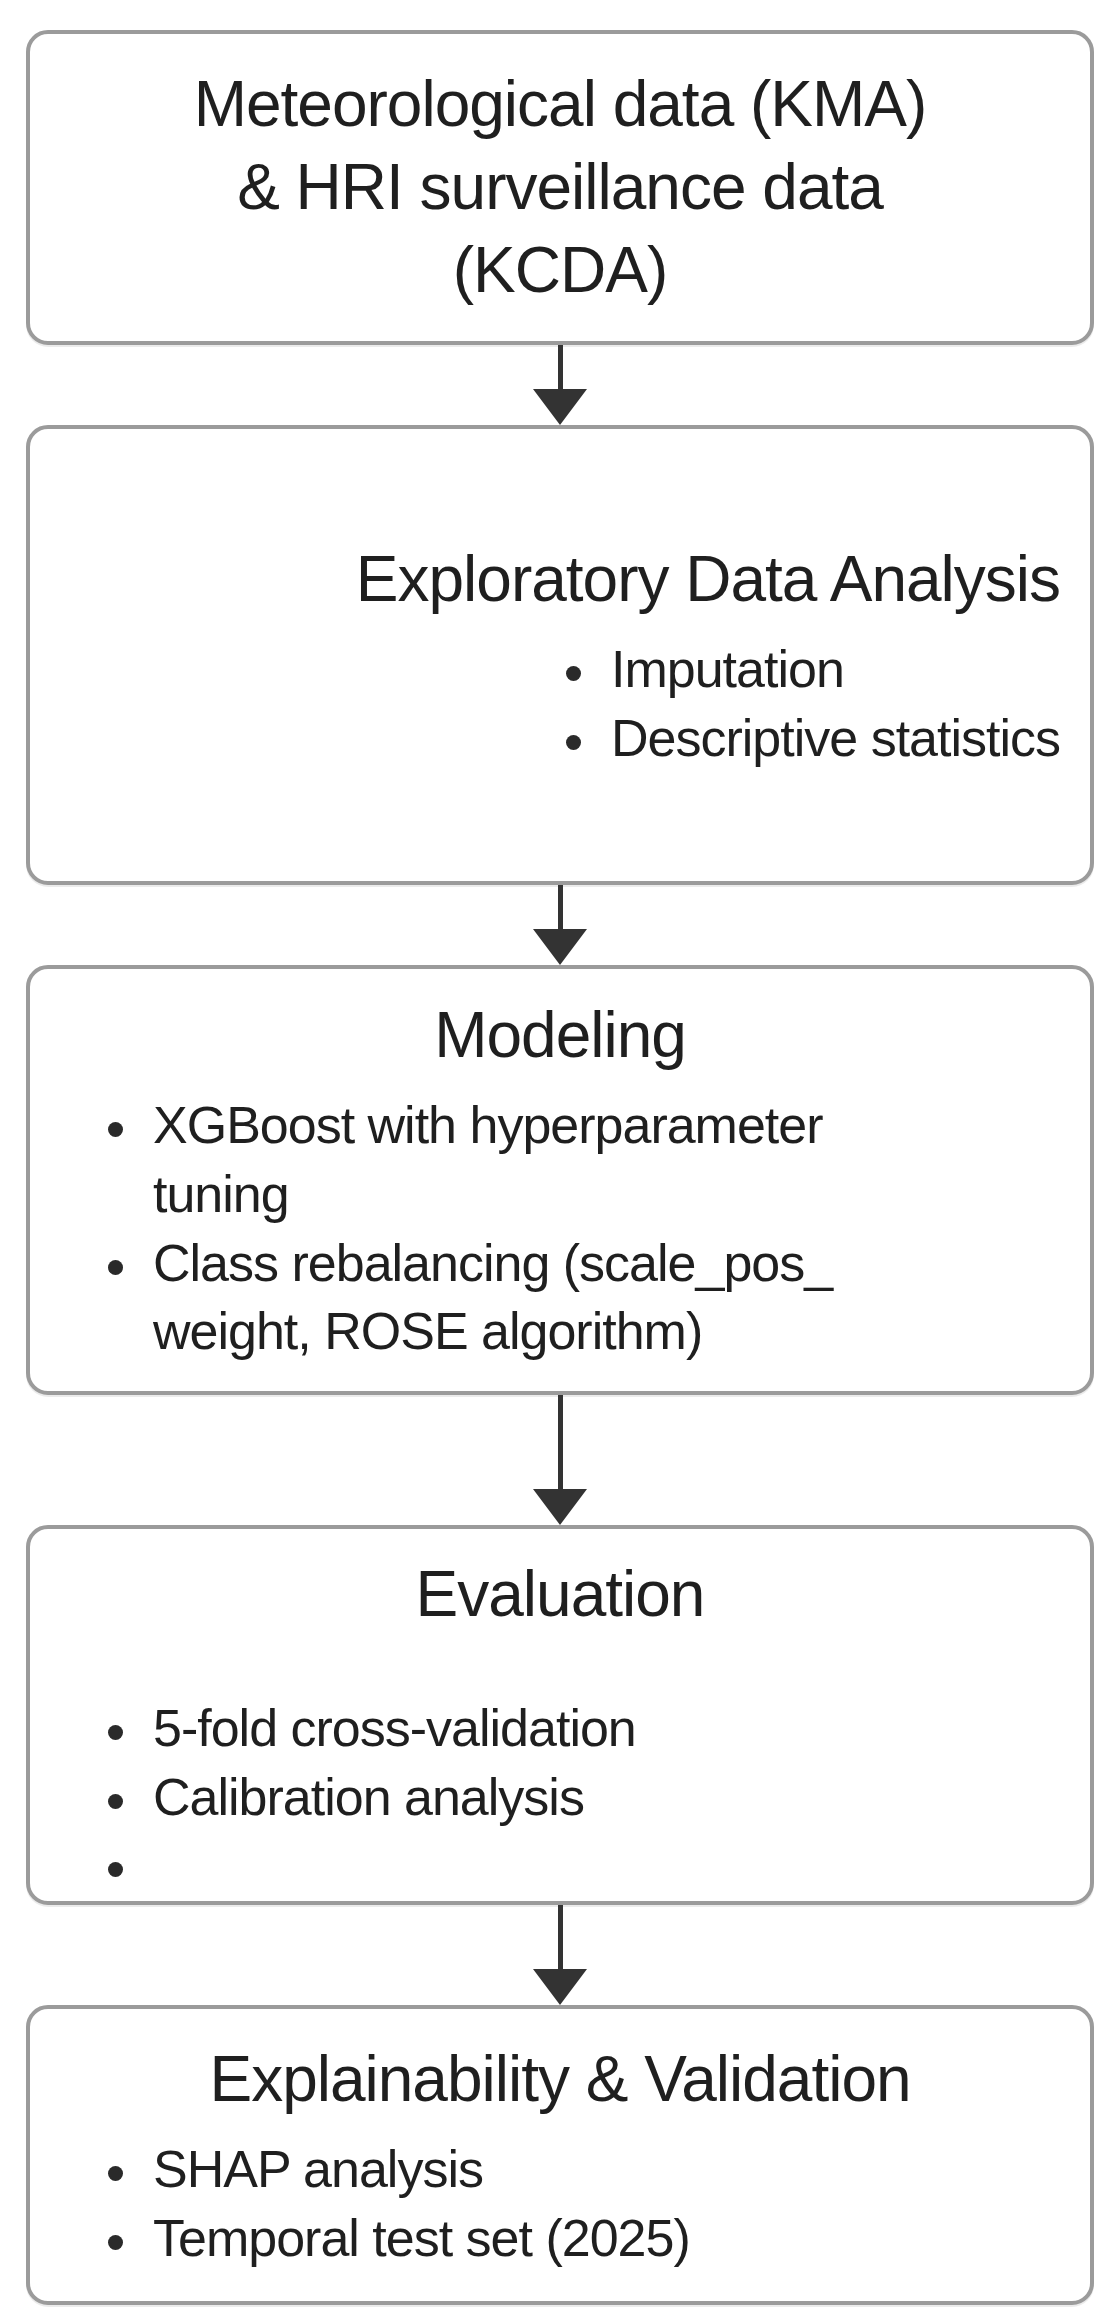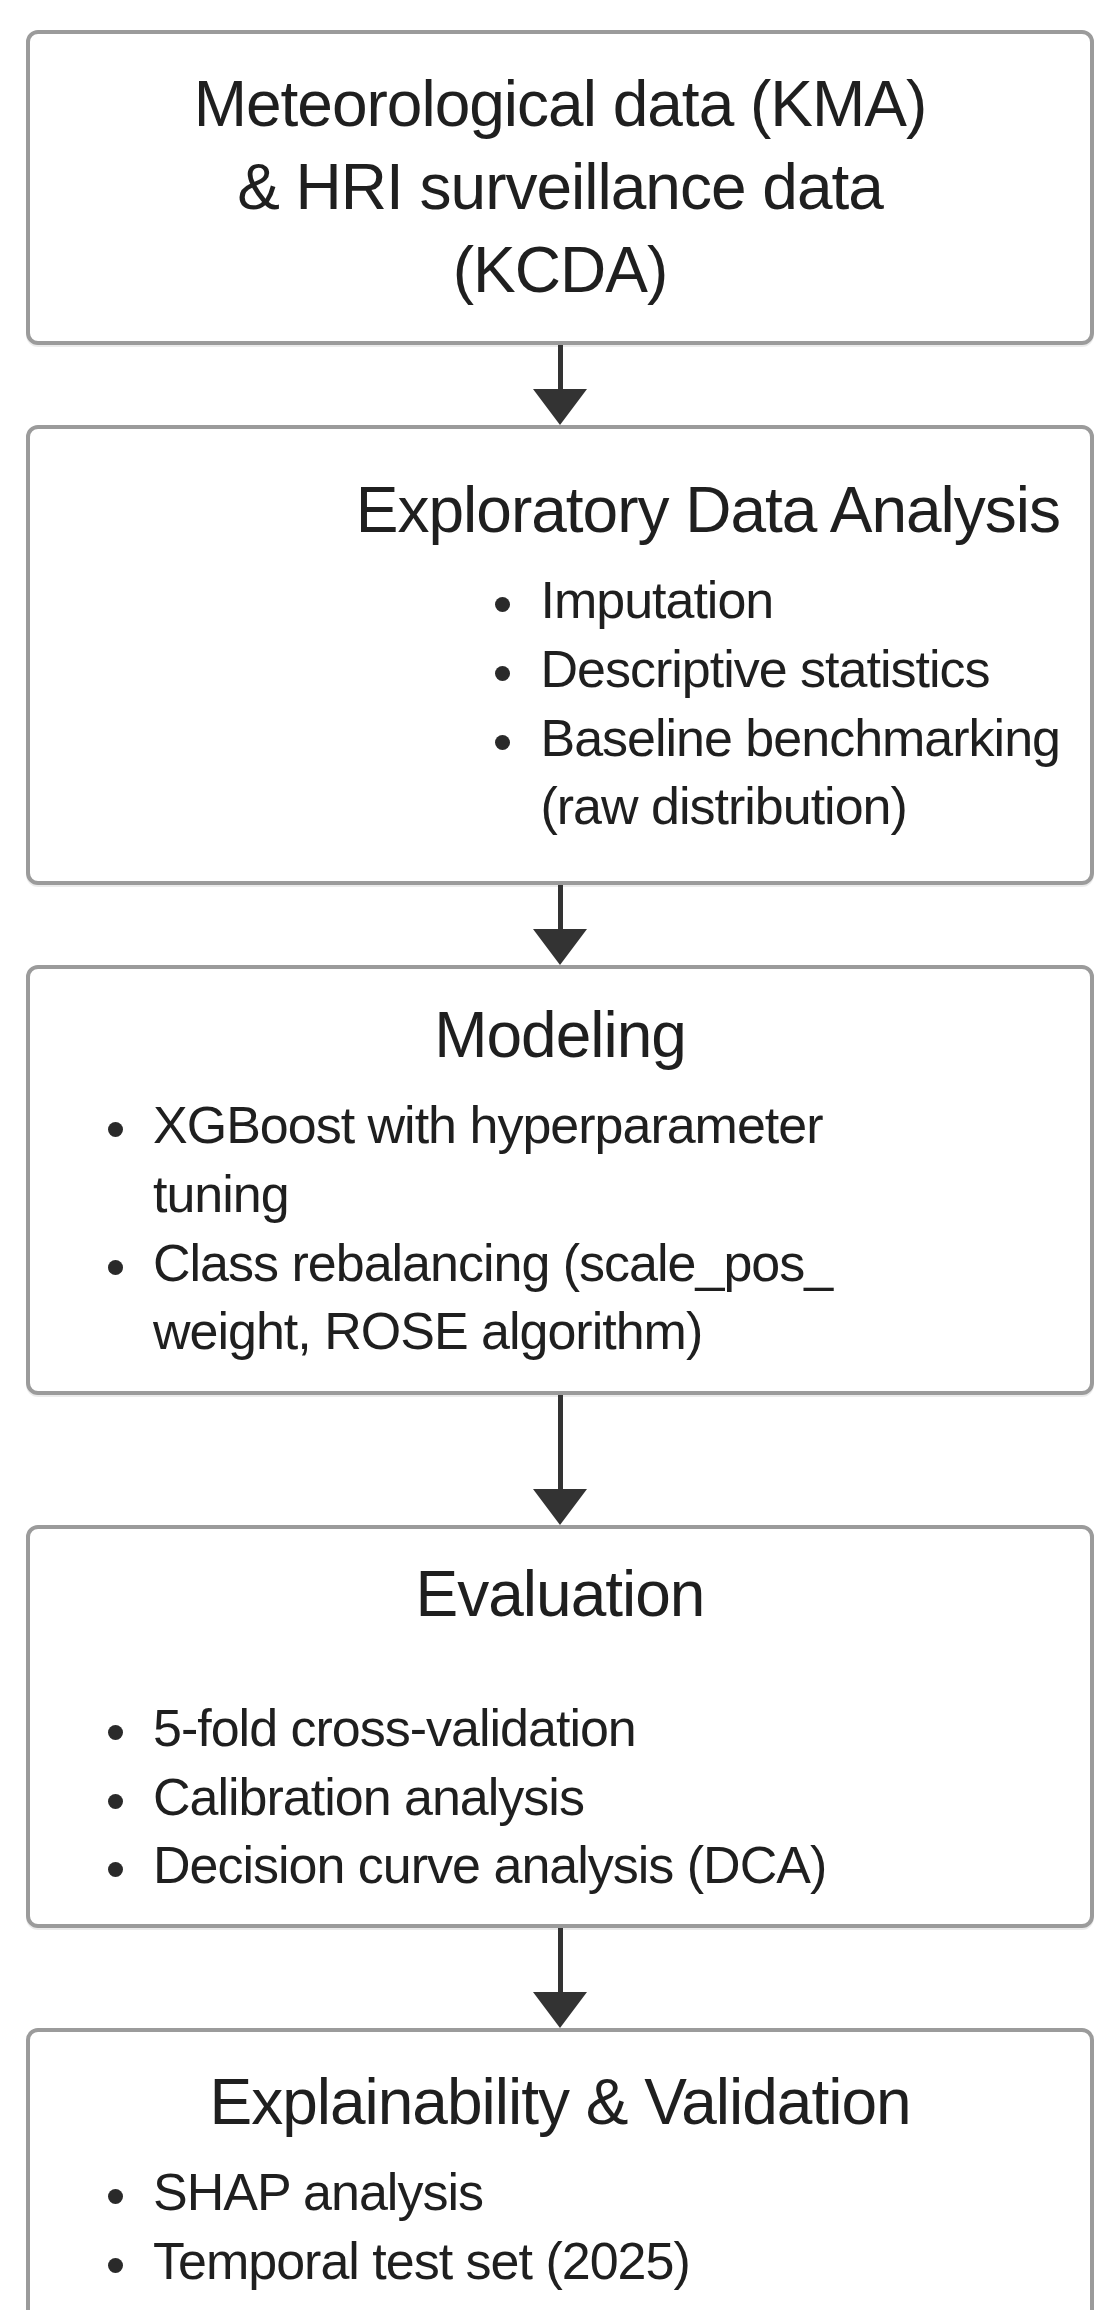--- a/index.html
+++ b/index.html
@@ -15,21 +15,21 @@
     font-family: "Liberation Sans", "DejaVu Sans", sans-serif;
     color: #1f1f1f;
   }
   #flowchart {
     display: flex;
     flex-direction: column;
     width: 100%;
   }
   .box {
     border: 4px solid #9b9b9b;
-    border-radius: 12px;
+    border-radius: 22px;
     background: #ffffff;
     box-sizing: border-box;
     padding: 24px 30px;
     display: flex;
     flex-direction: column;
     justify-content: center;
     box-shadow: 0 2px 0 rgba(0,0,0,0.08);
   }
   .box-title {
     font-size: 64px;
@@ -107,25 +107,20 @@
   <li class="bullet">
     <span class="dot"></span>
     <span class="bullet-text">Imputation</span>
   </li>
 
   <li class="bullet">
     <span class="dot"></span>
     <span class="bullet-text">Descriptive statistics</span>
   </li>
 
-  <li class="bullet">
-    <span class="dot"></span>
-    <span class="bullet-text">Baseline benchmarking
-(raw distribution)</span>
-  </li>
 </ul>
   </section>
 
   <div class="arrow" aria-hidden="true" style="height: 80px;">
     <div class="arrow-shaft"></div>
     <div class="arrow-head"></div>
   </div>
 
   <section class="box" style="min-height: 430px;">
     <h2 class="box-title">Modeling</h2>
@@ -157,21 +152,20 @@
     <span class="bullet-text">5-fold cross-validation</span>
   </li>
 
   <li class="bullet">
     <span class="dot"></span>
     <span class="bullet-text">Calibration analysis</span>
   </li>
 
   <li class="bullet">
     <span class="dot"></span>
-    <span class="bullet-text">Decision curve analysis (DCA)</span>
   </li>
 </ul>
   </section>
 
   <div class="arrow" aria-hidden="true" style="height: 100px;">
     <div class="arrow-shaft"></div>
     <div class="arrow-head"></div>
   </div>
 
   <section class="box" style="min-height: 300px;">

